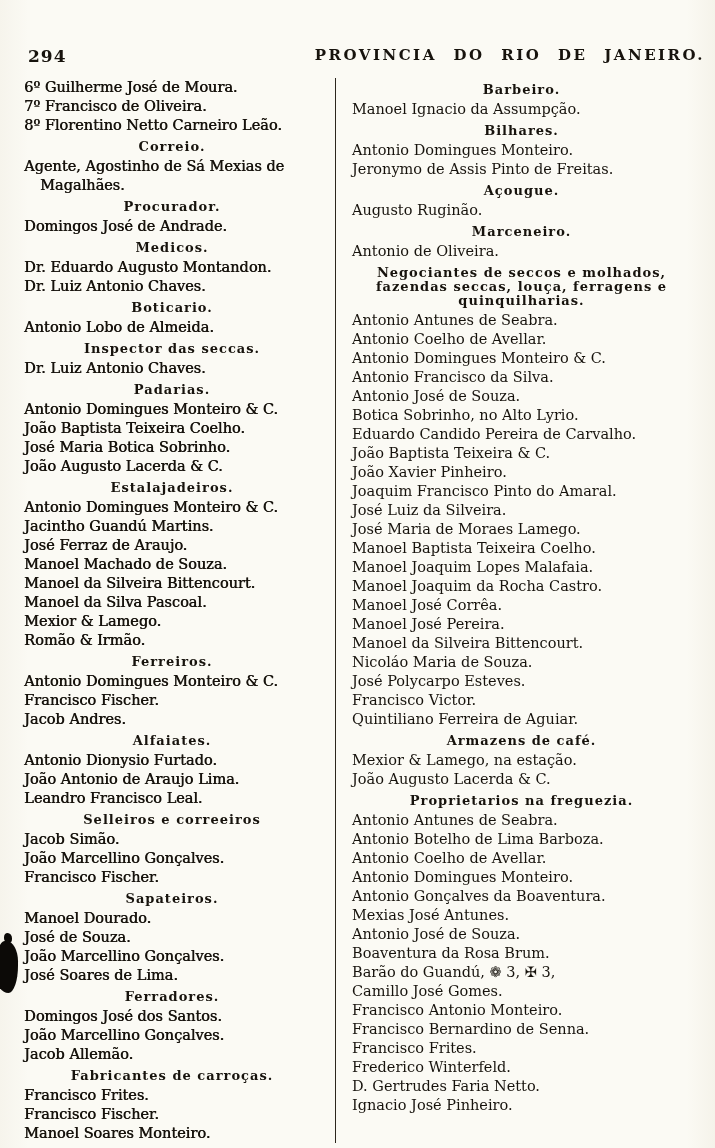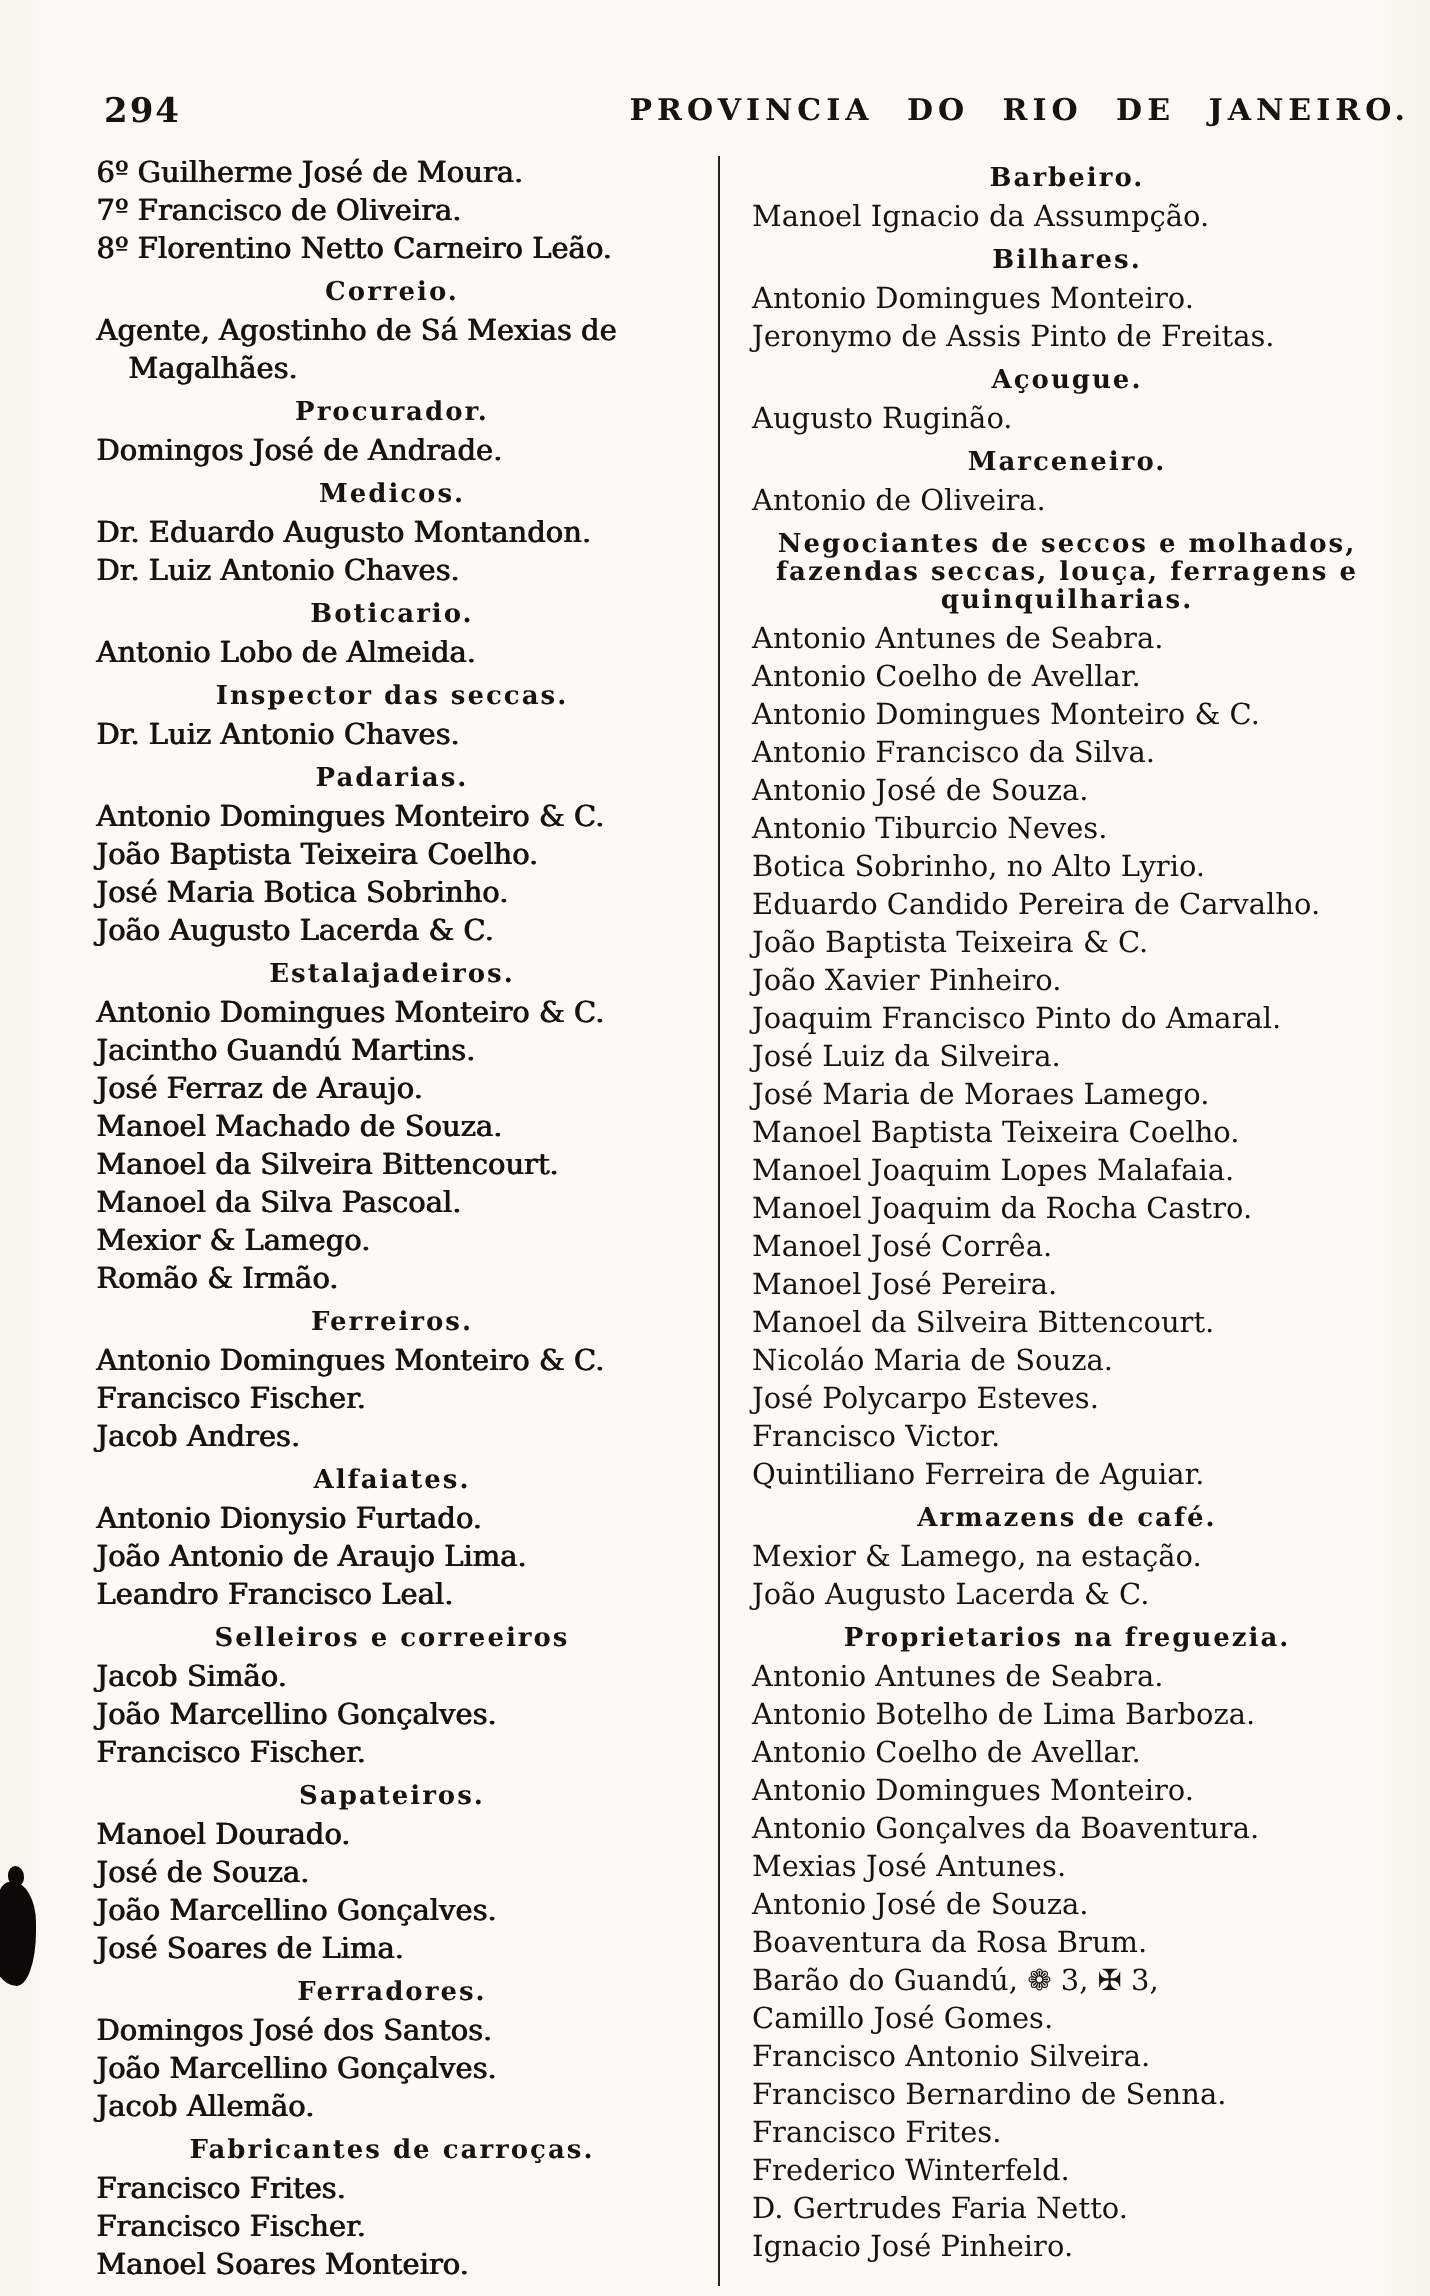--- a/index.html
+++ b/index.html
@@ -8,21 +8,21 @@
     height: 1148px;
     background: #fbfaf4;
     font-family: "DejaVu Serif", serif;
     color: #17130d;
     overflow: hidden;
     position: relative;
   }
   .page {
     position: absolute;
     inset: 0;
-    padding: 42px 10px 0 40px;
+    padding: 42px 10px 0 16px;
     box-sizing: border-box;
     background: linear-gradient(90deg, #f6f4ec 0%, #fbfaf4 4%, #fbfaf4 96%, #f5f3ea 100%);
   }
   .header { position: relative; height: 32px; margin-bottom: 4px; }
   .page-number {
     position: absolute; left: 12px; top: 4px;
     font-weight: bold; font-size: 17px; letter-spacing: 1px;
   }
   .page-title {
     display: block; text-align: right;
@@ -140,21 +140,20 @@
         <div class="heading">Açougue.</div>
         <div class="entry">Augusto Ruginão.</div>
         <div class="heading">Marceneiro.</div>
         <div class="entry">Antonio de Oliveira.</div>
         <div class="heading">Negociantes de seccos e molhados, fazendas seccas, louça, ferragens e quinquilharias.</div>
         <div class="entry">Antonio Antunes de Seabra.</div>
         <div class="entry">Antonio Coelho de Avellar.</div>
         <div class="entry">Antonio Domingues Monteiro &amp; C.</div>
         <div class="entry">Antonio Francisco da Silva.</div>
         <div class="entry">Antonio José de Souza.</div>
-        <div class="entry">Antonio Tiburcio Neves.</div>
         <div class="entry">Botica Sobrinho, no Alto Lyrio.</div>
         <div class="entry">Eduardo Candido Pereira de Carvalho.</div>
         <div class="entry">João Baptista Teixeira &amp; C.</div>
         <div class="entry">João Xavier Pinheiro.</div>
         <div class="entry">Joaquim Francisco Pinto do Amaral.</div>
         <div class="entry">José Luiz da Silveira.</div>
         <div class="entry">José Maria de Moraes Lamego.</div>
         <div class="entry">Manoel Baptista Teixeira Coelho.</div>
         <div class="entry">Manoel Joaquim Lopes Malafaia.</div>
         <div class="entry">Manoel Joaquim da Rocha Castro.</div>
@@ -172,21 +171,21 @@
         <div class="entry">Antonio Antunes de Seabra.</div>
         <div class="entry">Antonio Botelho de Lima Barboza.</div>
         <div class="entry">Antonio Coelho de Avellar.</div>
         <div class="entry">Antonio Domingues Monteiro.</div>
         <div class="entry">Antonio Gonçalves da Boaventura.</div>
         <div class="entry">Mexias José Antunes.</div>
         <div class="entry">Antonio José de Souza.</div>
         <div class="entry">Boaventura da Rosa Brum.</div>
         <div class="entry">Barão do Guandú, ❁ 3, ✠ 3,</div>
         <div class="entry">Camillo José Gomes.</div>
-        <div class="entry">Francisco Antonio Silveira.</div>
+        <div class="entry">Francisco Antonio Monteiro.</div>
         <div class="entry">Francisco Bernardino de Senna.</div>
         <div class="entry">Francisco Frites.</div>
         <div class="entry">Frederico Winterfeld.</div>
         <div class="entry">D. Gertrudes Faria Netto.</div>
         <div class="entry">Ignacio José Pinheiro.</div>
       </div>
   </div>
   <div class="ink-blot"></div>
 </div>
 

